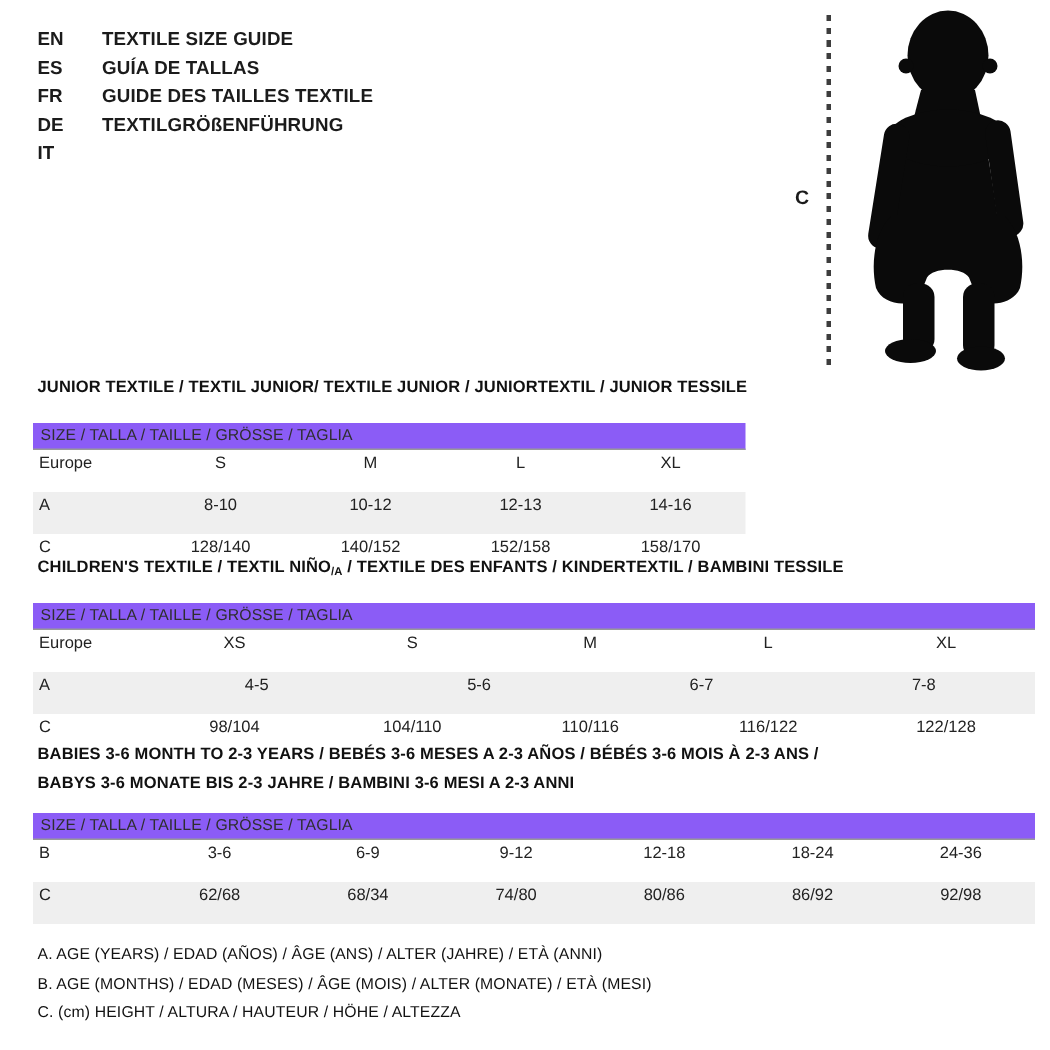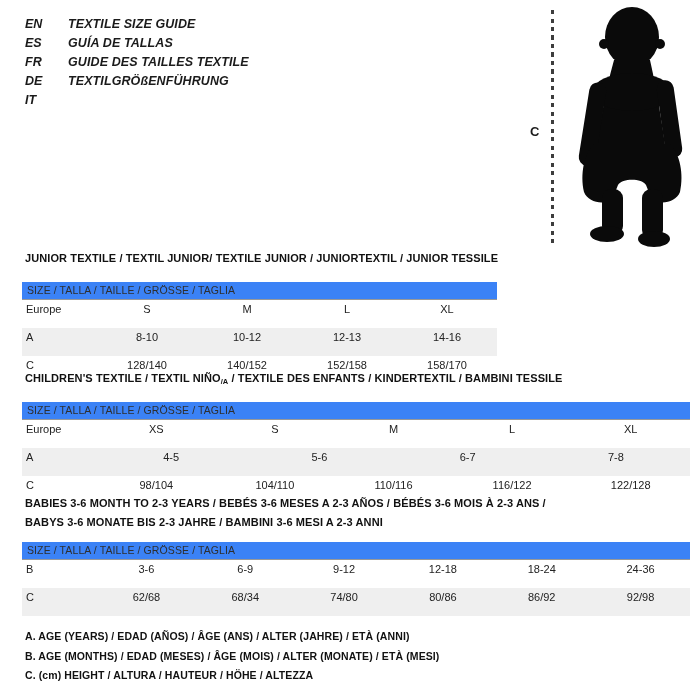--- a/index.html
+++ b/index.html
@@ -1,21 +1,21 @@
 <!DOCTYPE html>
 <html><head>
 <meta charset="utf-8">
 <style>
   html,body{margin:0;padding:0;}
   body{font-family:"Liberation Sans", sans-serif; background:#ffffff;}
   .page{position:relative;width:700px;height:700px;background:#ffffff;overflow:hidden;color:#1b1b1b;}
 
   
   .lang-list{position:absolute;left:25px;top:14px;}
-  .lang-row{display:flex;height:19px;align-items:center;font-style:italic;}
+  .lang-row{display:flex;height:19px;align-items:flex-end;}
   .lang-code{width:43px;font-weight:700;font-size:12.5px;}
   .lang-label{font-weight:700;font-size:12.5px;white-space:nowrap;letter-spacing:.1px;}
 
   
   .measure-c{position:absolute;left:530px;top:124px;font-weight:700;font-size:13px;}
   .dotline{position:absolute;left:551px;top:10px;width:3px;height:234px;
            background:repeating-linear-gradient(#3d3d3d 0 4px, transparent 4px 8.5px);}
   .toddler{position:absolute;left:560px;top:4px;}
 
   
@@ -23,30 +23,30 @@
   .sec-title .subs{font-size:7.5px;vertical-align:-2px;}
   .title1{top:252px;}
   .title2{top:372px;}
   .title3{top:494px;line-height:19px;}
 
   
   .tbl{position:absolute;left:22px;}
   .tbl1{top:282px;width:475px;}
   .tbl2{top:402px;width:668px;}
   .tbl3{top:542px;width:668px;}
-  .size-bar{height:18px;line-height:17px;background:#3b82f6;border-bottom:1px solid #999;
+  .size-bar{height:18px;line-height:17px;background:#8b5cf6;border-bottom:1px solid #999;
             box-sizing:border-box;font-size:10.5px;color:#2e2e2e;padding-left:5px;letter-spacing:.1px;}
   .trow{display:flex;height:28px;line-height:18px;font-size:11px;color:#222;}
   .trow.shaded{background:#efefef;}
   .tlabel{width:75px;padding-left:4px;box-sizing:border-box;text-align:left;}
   .tcell{flex:1;text-align:center;}
 
   
   .footnotes{position:absolute;left:25px;top:627px;line-height:19.5px;}
-  .footnote{font-size:10.5px;font-weight:700;color:#111;white-space:nowrap;letter-spacing:.1px;}
+  .footnote{font-size:10.5px;font-weight:400;color:#111;white-space:nowrap;letter-spacing:.1px;}
 </style>
 </head>
 <body>
 
 <div class="page">
 
   <div class="lang-list">
     <div class="lang-row">
       <span class="lang-code">EN</span>
       <span class="lang-label">TEXTILE SIZE GUIDE</span>

